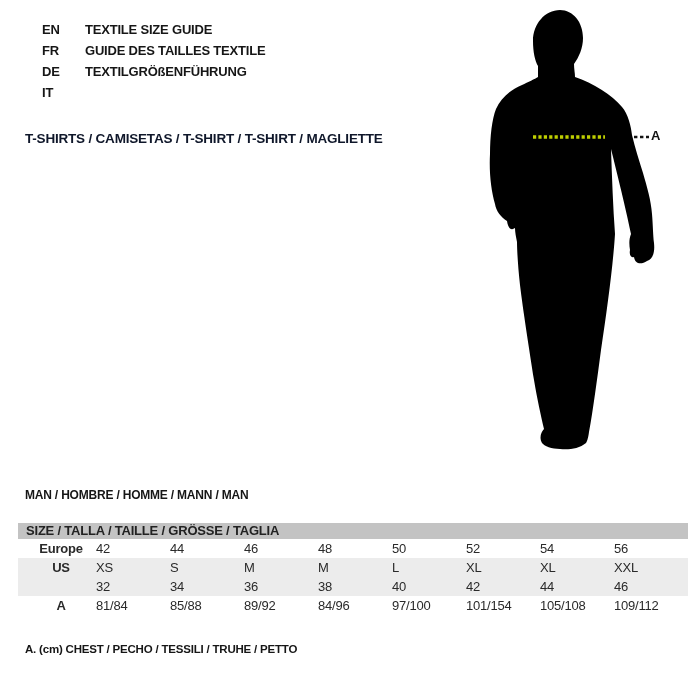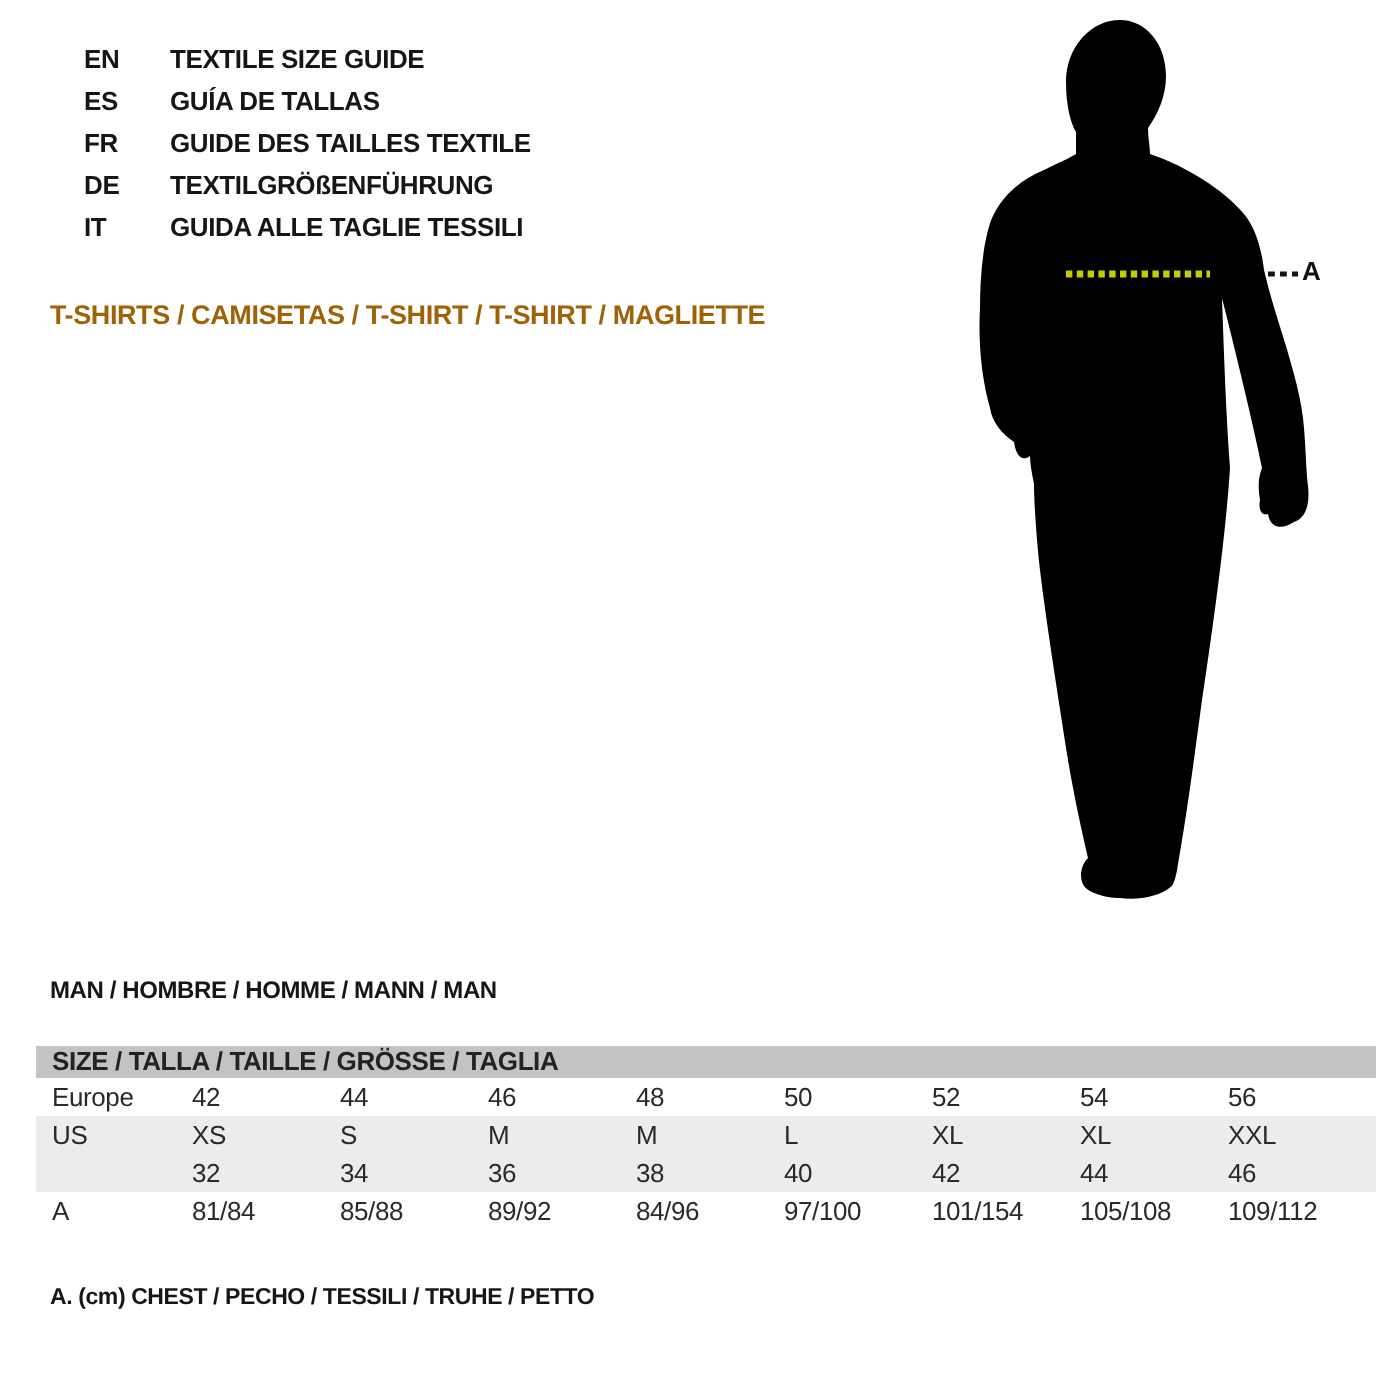--- a/index.html
+++ b/index.html
@@ -36,22 +36,21 @@
 
   
   .categories {
     position: absolute;
     left: 25px;
     top: 127px;
     font-size: 13.5px;
     font-weight: bold;
     line-height: 23px;
     letter-spacing: -0.2px;
-    color: #a16207;
-    margin-top: 19px;
+    color: #0f172a;
   }
 
   
   .figure-area {
     position: absolute;
     left: 465px;
     top: 0;
     width: 235px;
     height: 470px;
   }
@@ -100,22 +99,23 @@
     display: grid;
     grid-template-columns: 78px repeat(8, 1fr);
     height: 19px;
     align-items: center;
     font-size: 13px;
     letter-spacing: -0.2px;
     color: #2a2a2a;
   }
   .trow.stripe { background: var(--stripe-bg, #ececec); }
   .tlabel {
-    text-align: left;
+    text-align: center;
     padding-left: 8px;
+    font-weight: bold;
   }
   .tcell { text-align: left; }
 
   
   .footnote {
     position: absolute;
     left: 25px;
     top: 643px;
     font-size: 11.5px;
     font-weight: bold;
@@ -127,34 +127,29 @@
 <body>
 
 <div class="canvas">
 
   <div class="lang-list">
     <div class="lang-row">
       <span>EN</span>
       <span>TEXTILE SIZE GUIDE</span>
     </div>
     <div class="lang-row">
-      <span>ES</span>
-      <span>GUÍA DE TALLAS</span>
-    </div>
-    <div class="lang-row">
       <span>FR</span>
       <span>GUIDE DES TAILLES TEXTILE</span>
     </div>
     <div class="lang-row">
       <span>DE</span>
       <span>TEXTILGRÖßENFÜHRUNG</span>
     </div>
     <div class="lang-row">
       <span>IT</span>
-      <span>GUIDA ALLE TAGLIE TESSILI</span>
     </div>
   </div>
 
   <div class="categories">
     <div>T-SHIRTS / CAMISETAS / T-SHIRT / T-SHIRT / MAGLIETTE</div>
   </div>
 
   <div class="figure-area">
     <svg width="235" height="470" viewBox="0 0 235 470">
       <path class="silhouette-path" d="

